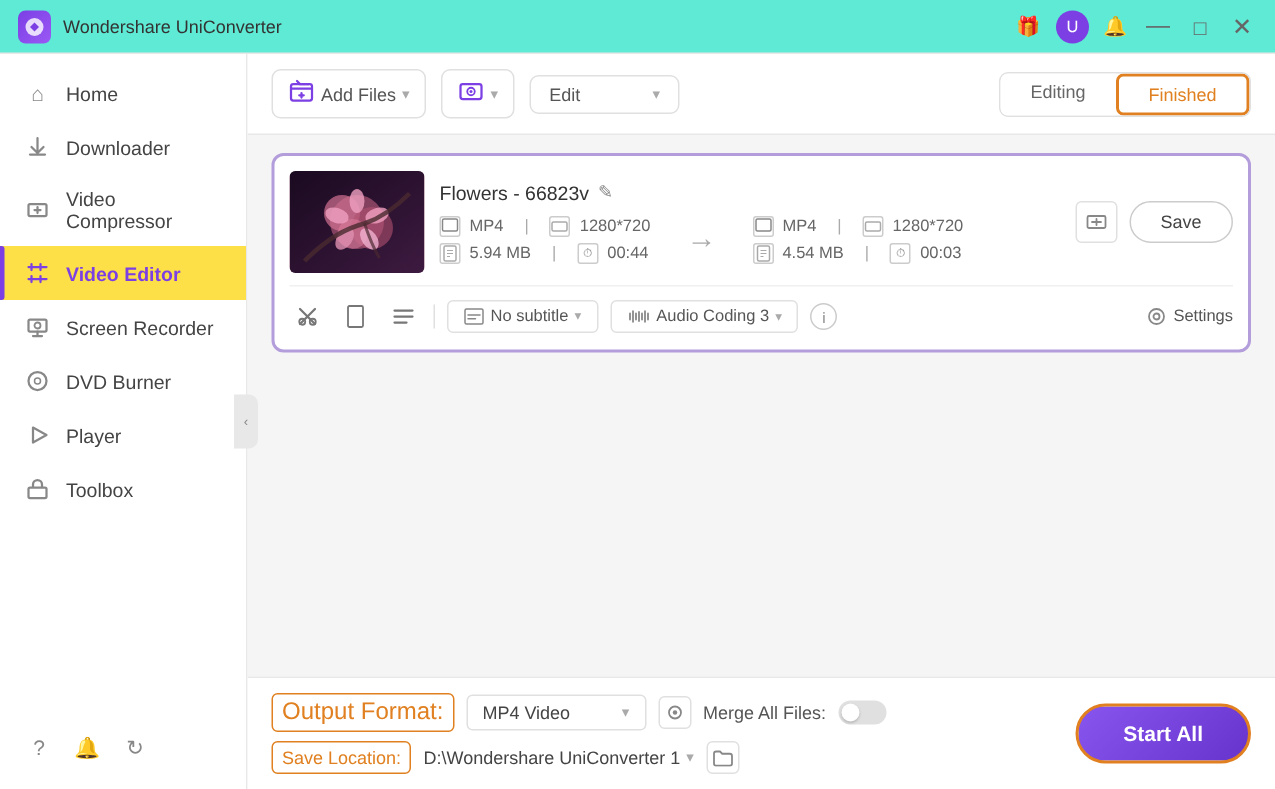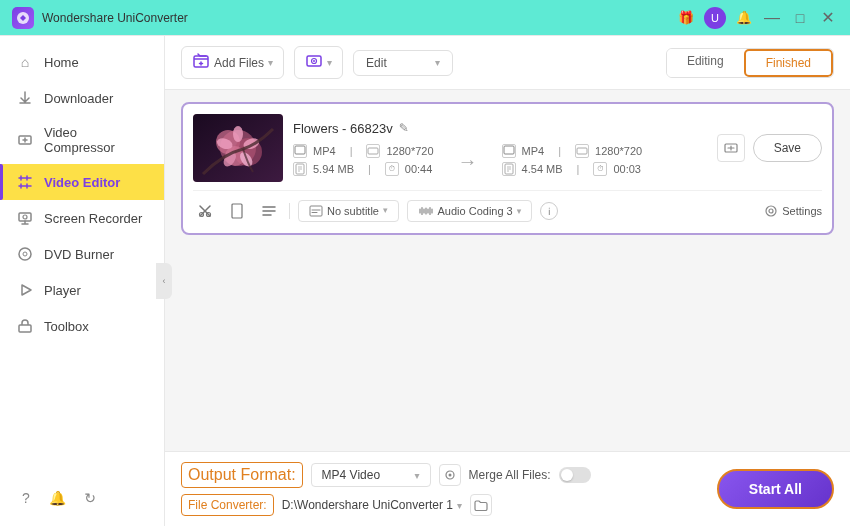--- a/index.html
+++ b/index.html
@@ -801,21 +801,21 @@
               <circle cx="7" cy="7" r="1.5" fill="#888"></circle>
             </svg>
           </div>
           <span class="merge-label">Merge All Files:</span>
           <div class="toggle">
             <div class="toggle-knob"></div>
           </div>
         </div>
 
         <div style="display:flex; align-items:center; gap:8px;">
-          <span class="location-label">File Converter:</span>
+          <span class="location-label">Save Location:</span>
           <div class="location-value">
             <span>D:\Wondershare UniConverter 1</span>
             <span style="color:#aaa; font-size:10px;">▾</span>
           </div>
           <div class="format-icon">
             <svg width="14" height="12" viewBox="0 0 14 12" fill="none">
               <path d="M1 3.5C1 2.67 1.67 2 2.5 2H5l1.5 1.5H11.5C12.33 3.5 13 4.17 13 5v5c0 .83-.67 1.5-1.5 1.5h-9C1.67 11.5 1 10.83 1 10V3.5z" stroke="#888" stroke-width="1.2" fill="none"></path>
             </svg>
           </div>
         </div>

